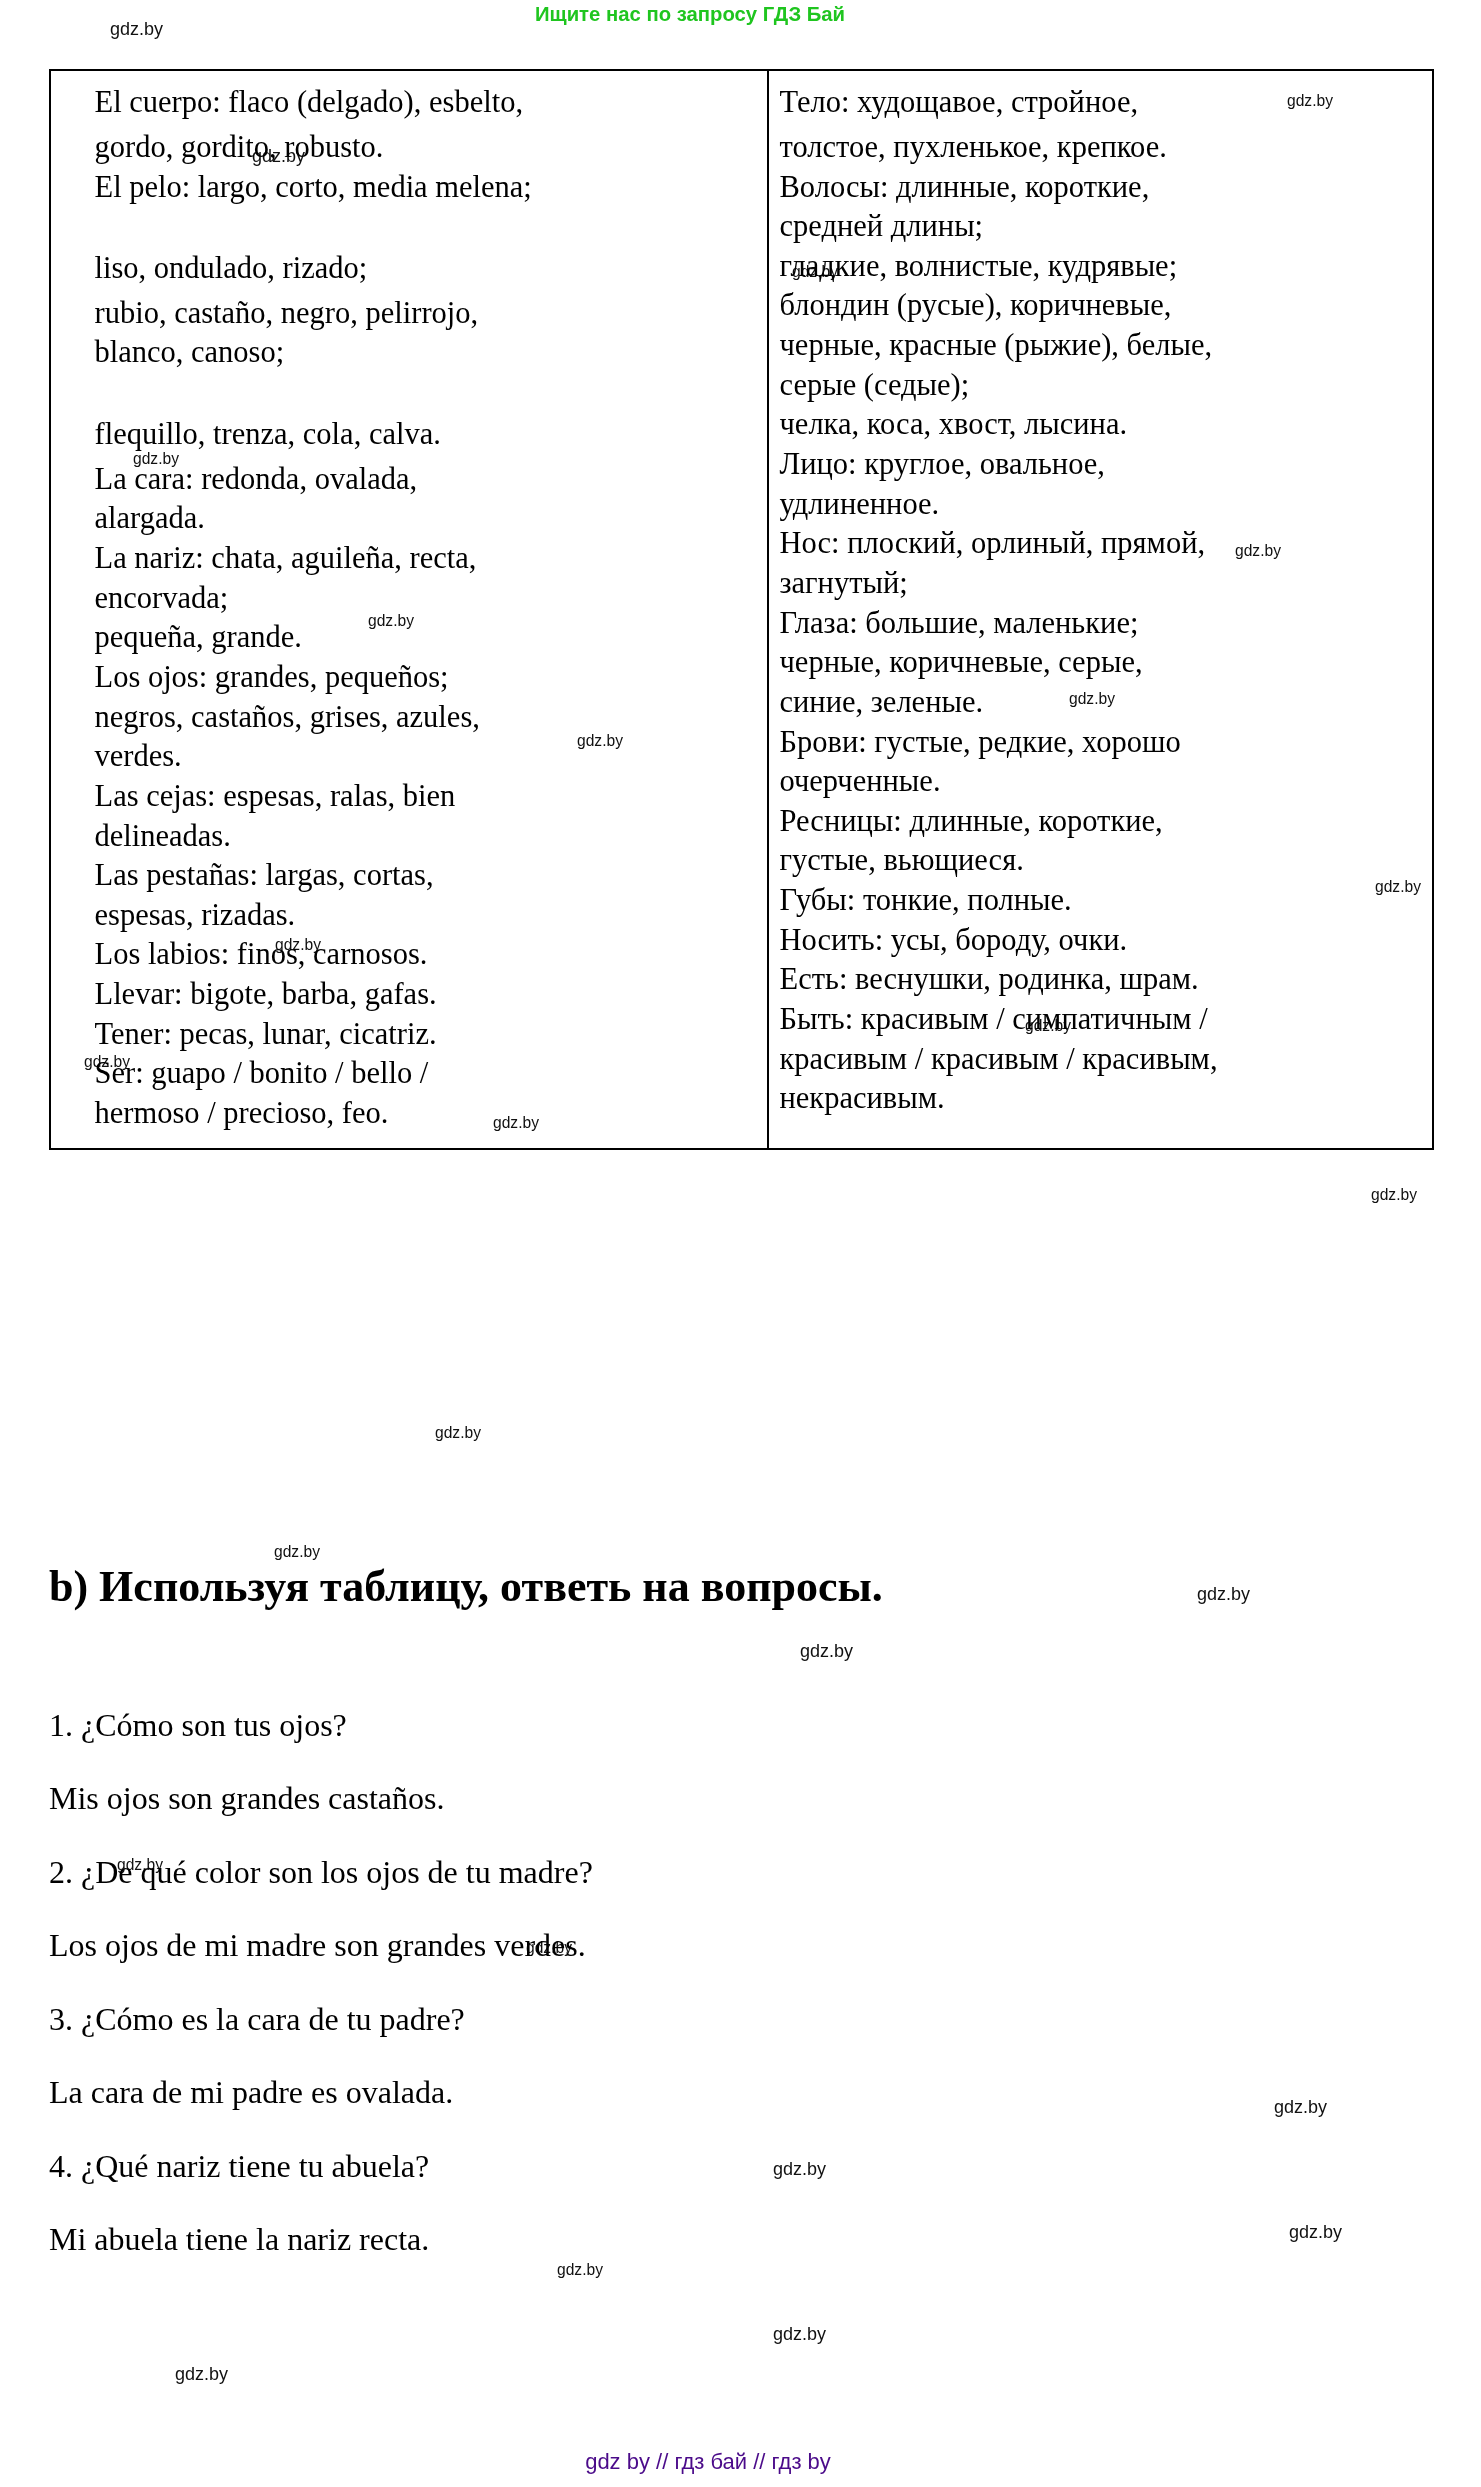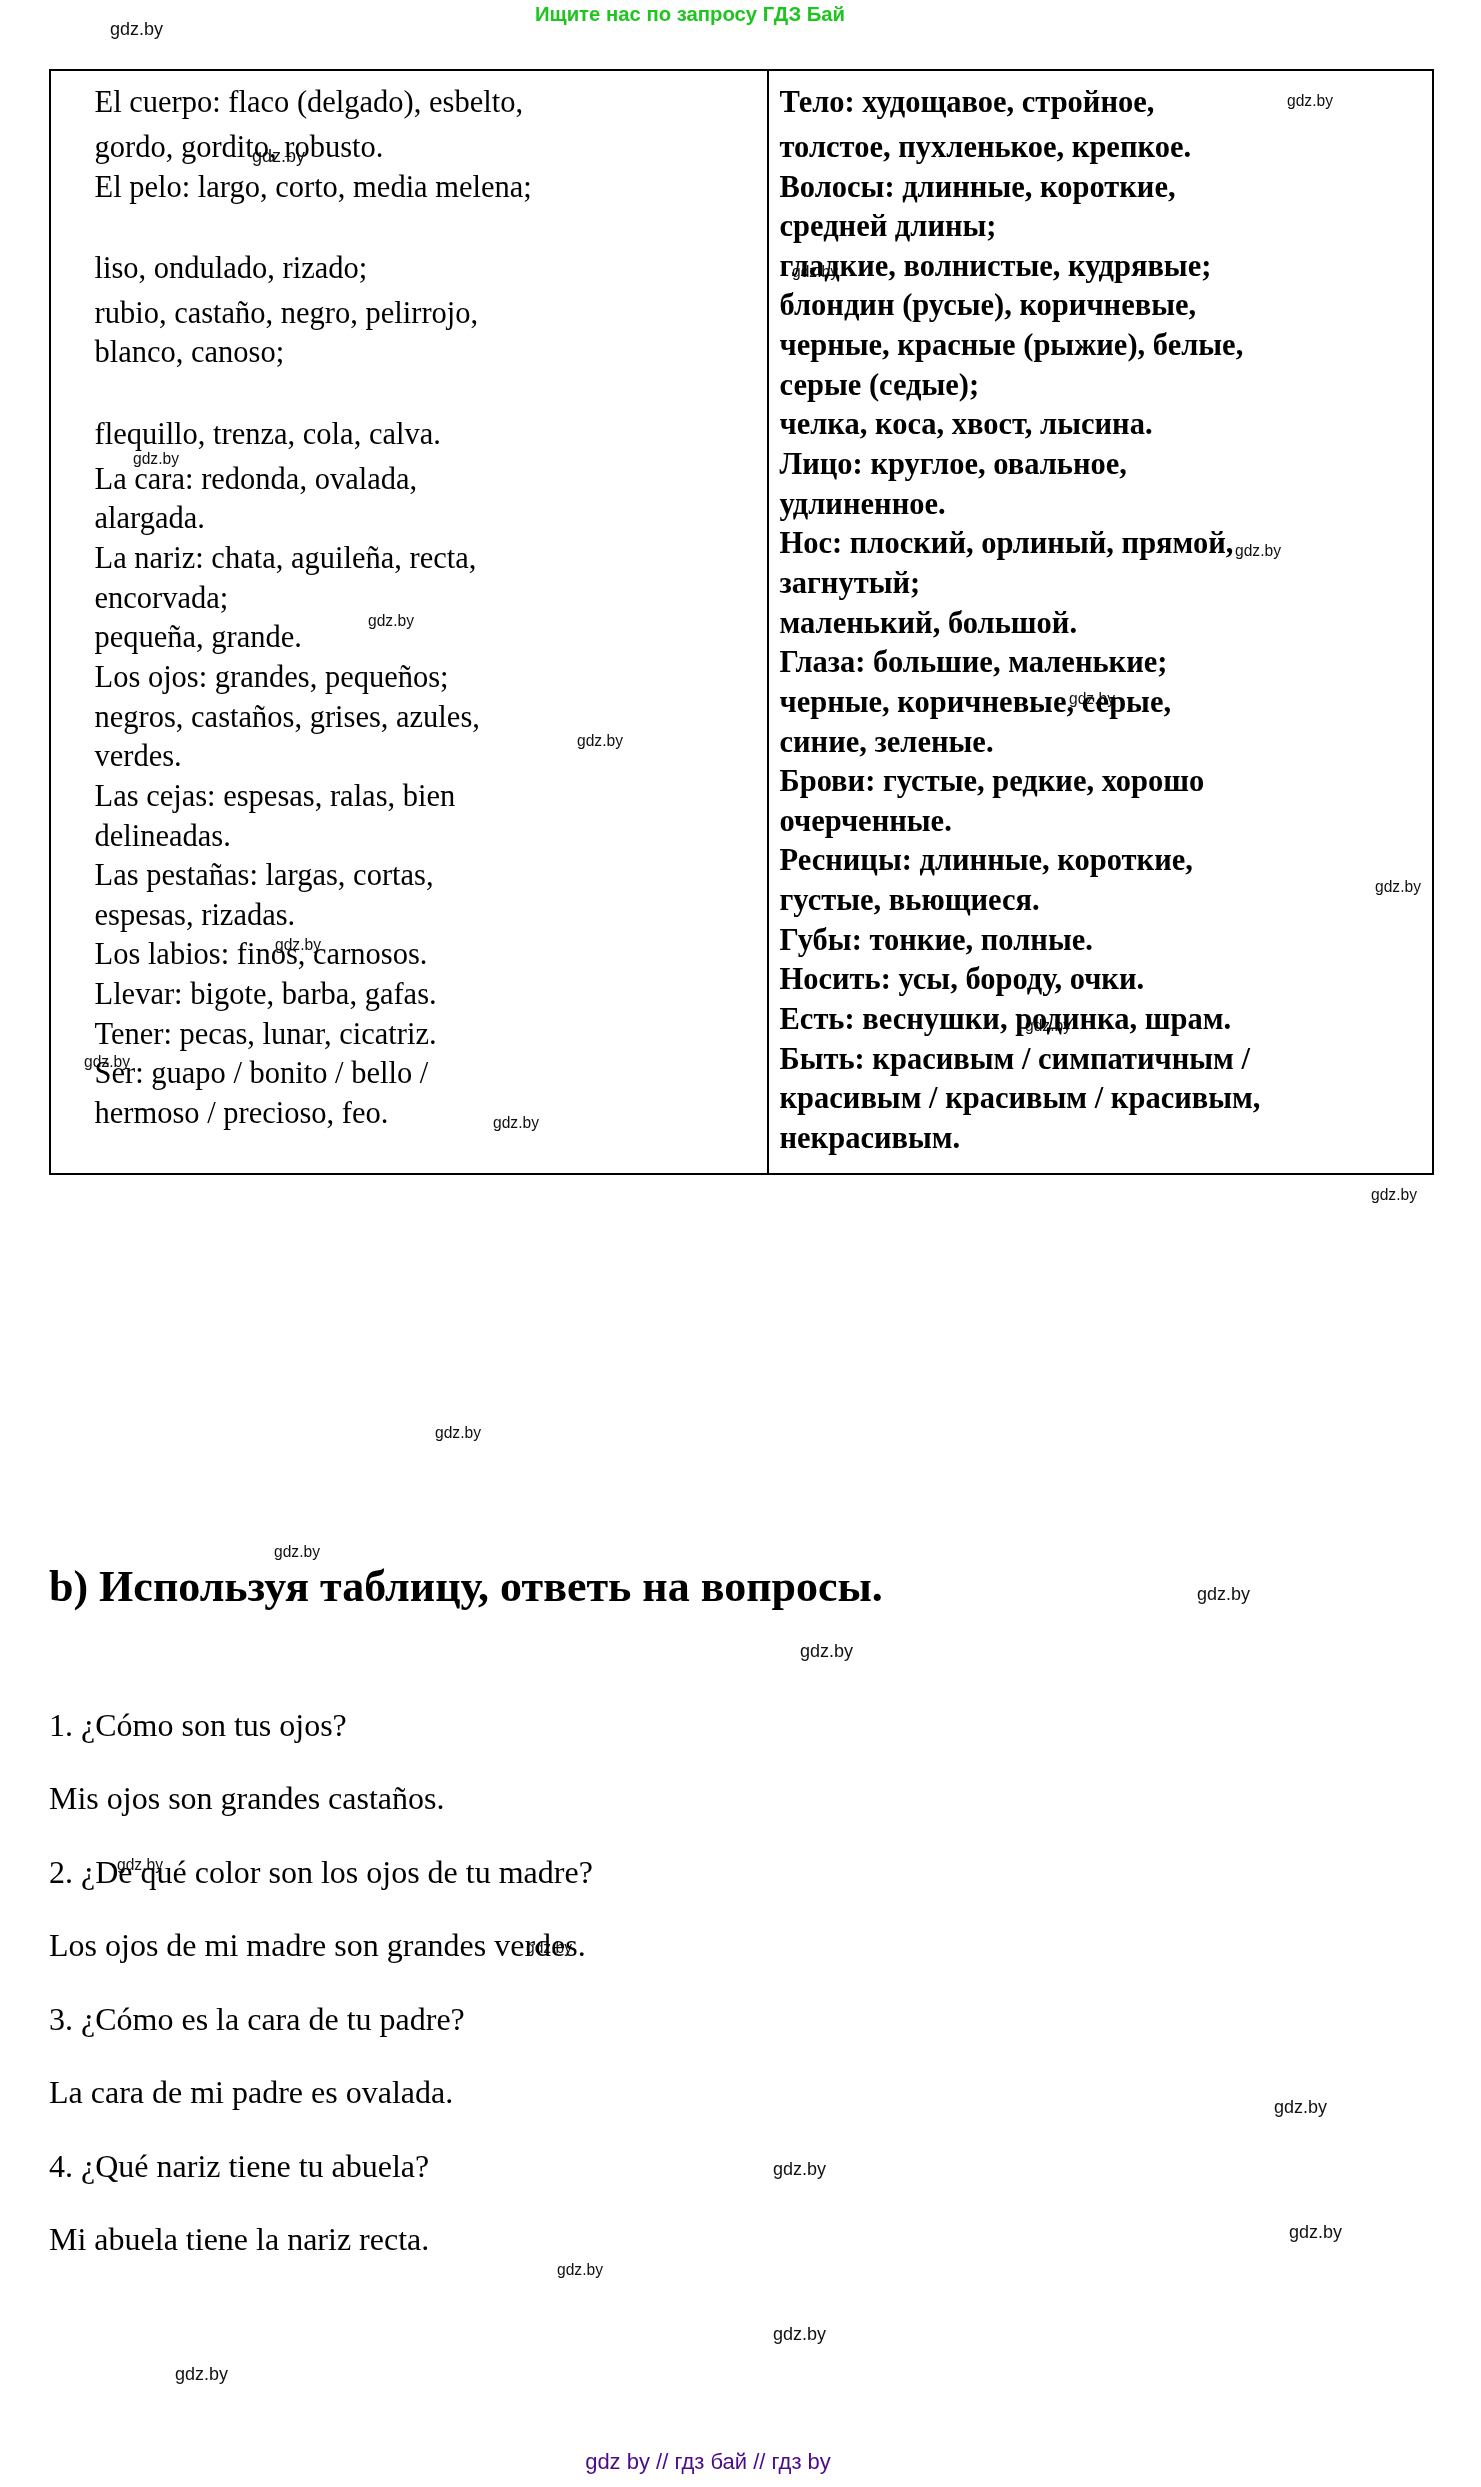--- a/index.html
+++ b/index.html
@@ -56,21 +56,20 @@
   .voc-col {
     box-sizing: border-box;
     padding: 6.3px 7.8px 14px 11px;
   }
   .voc-col-left {
     width: 685px;
     border-right: 2.3px solid #000;
   }
   .voc-col-right {
     width: 631px;
-    font-weight: bold;
   }
   .voc-line {
     font-size: 30.5px;
     line-height: 1.66;
     white-space: pre-wrap;
     position: relative;
   }
   .voc-line.tight { line-height: 1.30; }
   .voc-line.gap-above { margin-top: 36px; }
 
@@ -184,21 +183,20 @@
     <div class="voc-line tight">средней длины;</div>
     <div class="voc-line tight">гладкие, волнистые, кудрявые;</div>
     <div class="voc-line tight">блондин (русые), коричневые,</div>
     <div class="voc-line tight">черные, красные (рыжие), белые,</div>
     <div class="voc-line tight">серые (седые);</div>
     <div class="voc-line tight">челка, коса, хвост, лысина.</div>
     <div class="voc-line tight">Лицо: круглое, овальное,</div>
     <div class="voc-line tight">удлиненное.</div>
     <div class="voc-line tight">Нос: плоский, орлиный, прямой,</div>
     <div class="voc-line tight">загнутый;</div>
-    <div class="voc-line tight">маленький, большой.</div>
     <div class="voc-line tight">Глаза: большие, маленькие;</div>
     <div class="voc-line tight">черные, коричневые, серые,</div>
     <div class="voc-line tight">синие, зеленые.</div>
     <div class="voc-line tight">Брови: густые, редкие, хорошо</div>
     <div class="voc-line tight">очерченные.</div>
     <div class="voc-line tight">Ресницы: длинные, короткие,</div>
     <div class="voc-line tight">густые, вьющиеся.</div>
     <div class="voc-line tight">Губы: тонкие, полные.</div>
     <div class="voc-line tight">Носить: усы, бороду, очки.</div>
     <div class="voc-line tight">Есть: веснушки, родинка, шрам.</div>

